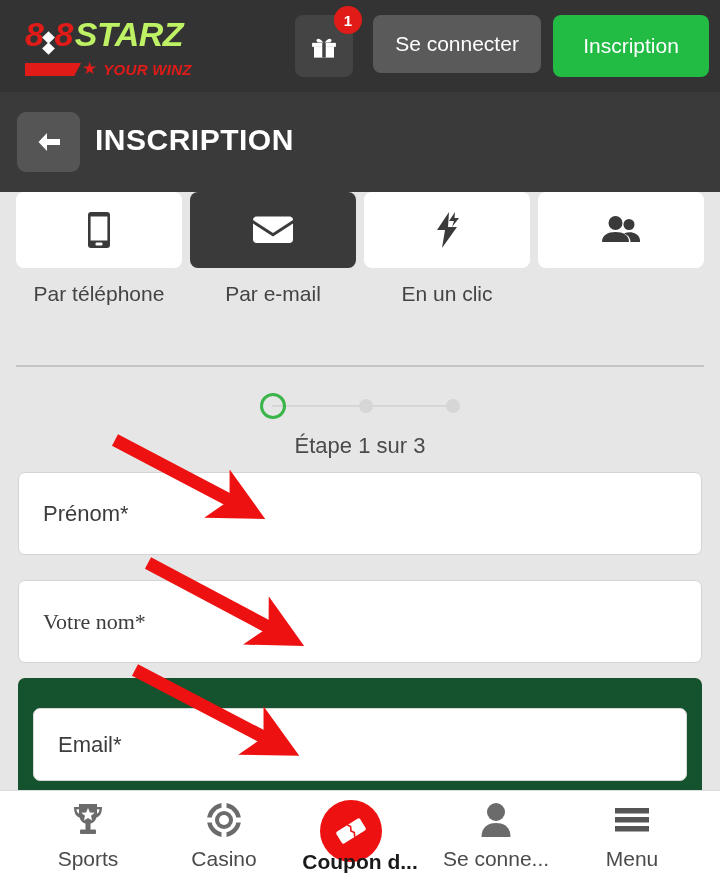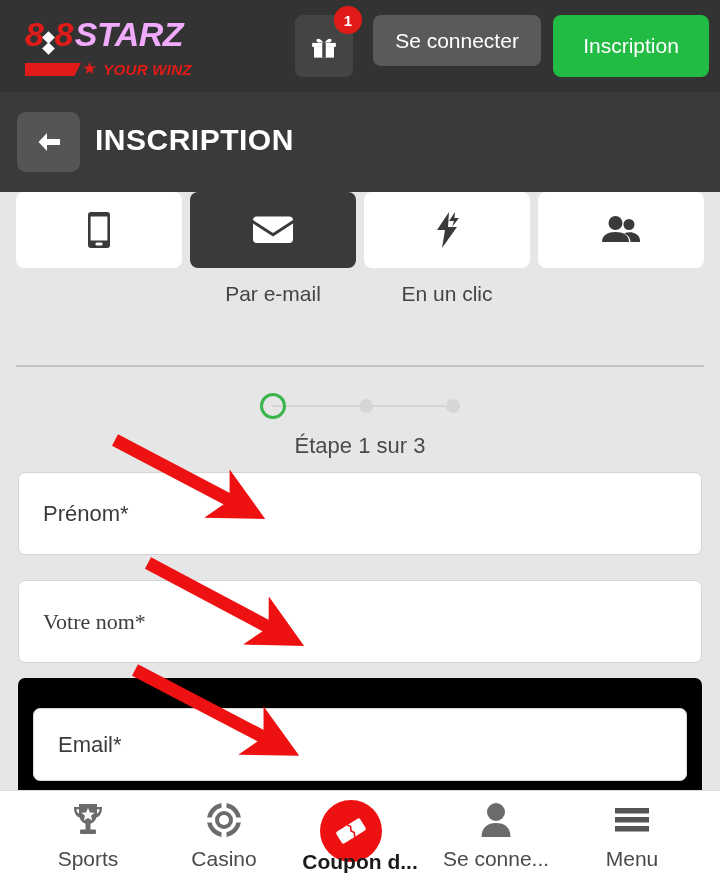--- a/index.html
+++ b/index.html
@@ -28,21 +28,21 @@
   }
   .logo-8 { color: #e01b18; font-style: italic; }
   .logo-diamonds {
     display: inline-flex; flex-direction: column; align-items: center;
     justify-content: center; margin: 0 1px; position: relative; top: -4px;
   }
   .dia {
     width: 9px; height: 9px; background: #fff;
     transform: rotate(45deg); margin: 1px 0;
   }
-  .logo-starz { color: #f0abfc; font-style: italic; margin-left: 2px; }
+  .logo-starz { color: #bef264; font-style: italic; margin-left: 2px; }
   .logo-row2 {
     display: flex; align-items: center; margin-top: 3px;
   }
   .banner-bar {
     width: 56px; height: 13px; background: #e01b18;
     clip-path: polygon(0 0, 100% 0, 88% 100%, 0% 100%);
     margin-right: 1px;
   }
   .banner-star {
     color: #e01b18; font-size: 17px; line-height: 1; margin-right: 6px;
@@ -61,21 +61,21 @@
   }
   .gift-badge {
     position: absolute; right: -9px; top: -9px;
     width: 28px; height: 28px; border-radius: 50%;
     background: #e01b18; color: #fff;
     font-size: 15px; font-weight: bold;
     display: flex; align-items: center; justify-content: center;
   }
   .btn-login {
     position: absolute; left: 373px; top: 15px;
-    width: 168px; height: 51px; border-radius: 8px;
+    width: 168px; height: 58px; border-radius: 8px;
     background: #5a5a5a; color: #ffffff;
     font-size: 21px; font-family: "Liberation Sans", sans-serif;
     border: none; cursor: pointer;
   }
   .btn-register {
     position: absolute; left: 553px; top: 15px;
     width: 156px; height: 62px; border-radius: 8px;
     background: #22bb44; color: #ffffff;
     font-size: 21px; font-family: "Liberation Sans", sans-serif;
     border: none; cursor: pointer;
@@ -156,21 +156,21 @@
   }
   .field-label {
     margin-left: 24px; font-size: 22px; color: #3c3c3c;
   }
   .f1 { top: 472px; }
   .f2 { top: 580px; font-family: Liberation Serif, serif; }
 
   .field-card {
     position: absolute; left: 18px; top: 678px;
     width: 684px; height: 120px;
-    background: #000000; border-radius: 7px; padding-left: 30px;
+    background: #14532d; border-radius: 7px; padding-left: 30px;
   }
   .field-inner {
     position: absolute; left: 15px; top: 30px;
     width: 654px; height: 73px;
     background: #ffffff; border: 1px solid #d8d8d8; border-radius: 7px;
     display: flex; align-items: center;
   }
   .field-inner .field-label { margin-left: 24px; }
 
   
@@ -261,20 +261,21 @@
   <div class="tabs">
 
     <div class="tab t1">
       <div class="tab-card">
         <svg width="26" height="40" viewBox="0 0 26 40">
           <rect x="2" y="2" width="22" height="36" rx="3" fill="#3a3a3a"></rect>
           <rect x="4.6" y="6.5" width="16.8" height="24" fill="#ffffff"></rect>
           <rect x="9.5" y="32.5" width="7" height="3" rx="1.2" fill="#ffffff"></rect>
         </svg>
       </div>
+      <div class="tab-label">Par téléphone</div>
     </div>
 
     <div class="tab t2 active">
       <div class="tab-card">
         <svg width="44" height="32" viewBox="0 0 44 32">
           <path d="M2 6 C2 4 3.5 2.5 5.5 2.5 L38.5 2.5 C40.5 2.5 42 4 42 6 L22 19 Z" fill="#ffffff"></path>
           <path d="M2 9.5 L22 22.5 L42 9.5 L42 25.5 C42 27.6 40.5 29 38.5 29 L5.5 29 C3.5 29 2 27.6 2 25.5 Z" fill="#ffffff"></path>
         </svg>
       </div>
       <div class="tab-label">Par e-mail</div>

